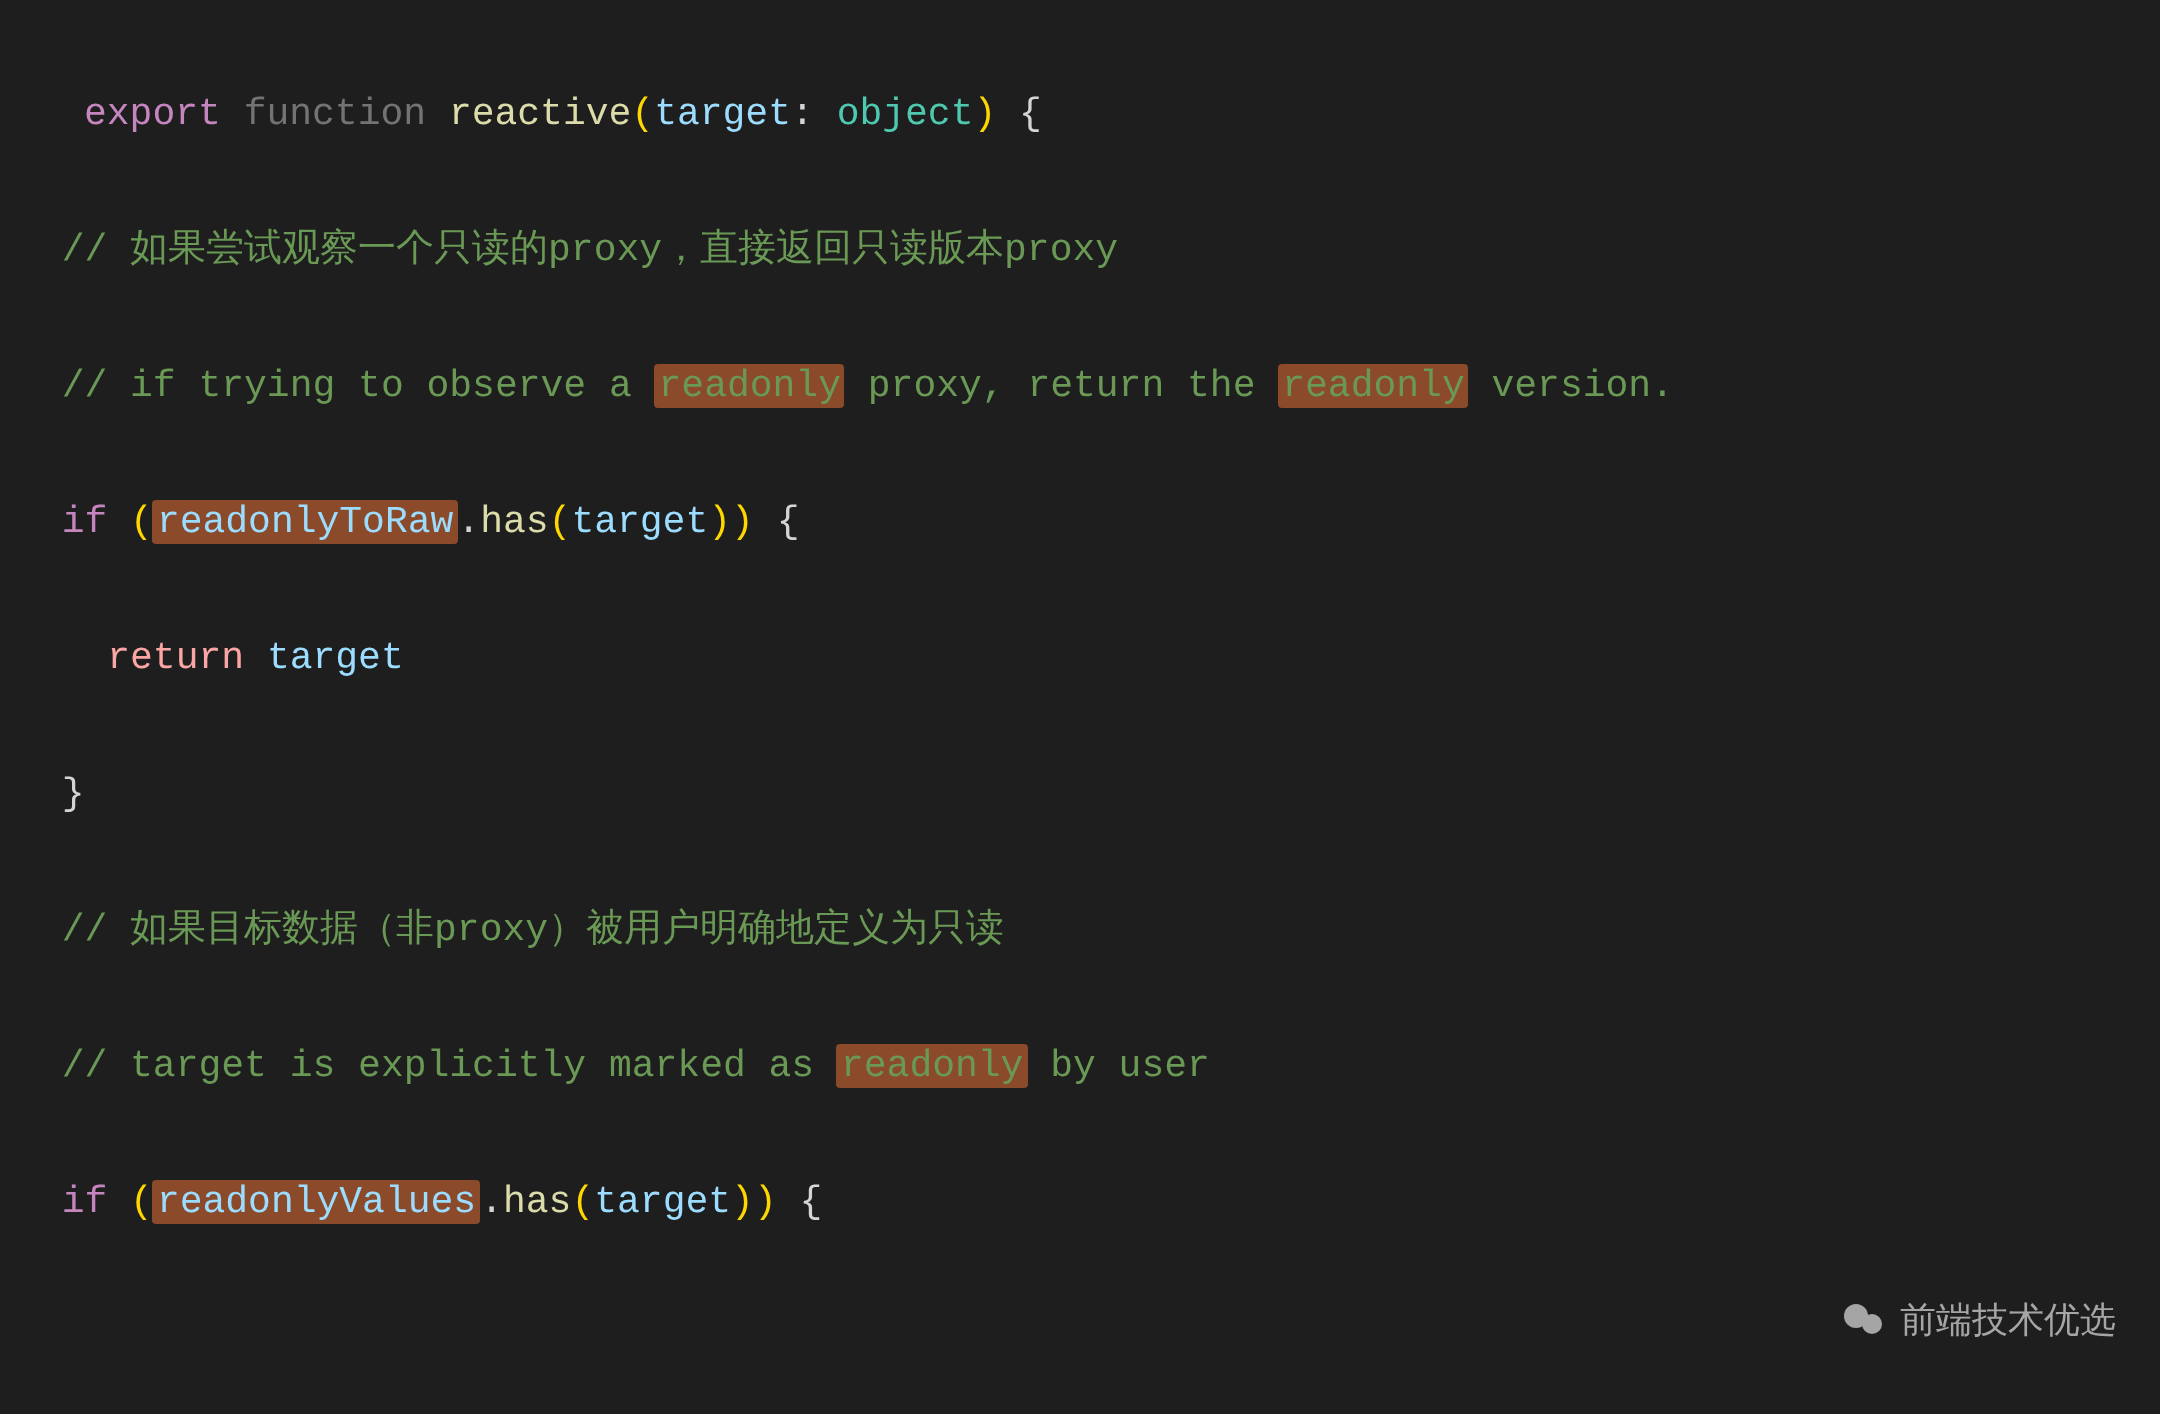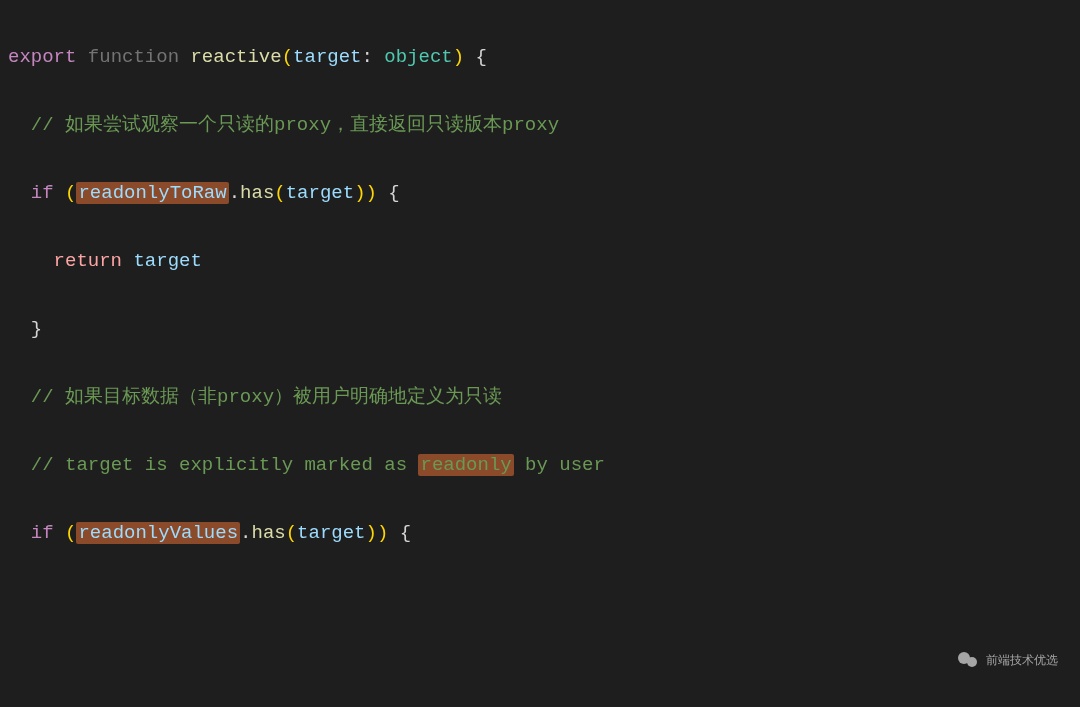--- a/index.html
+++ b/index.html
@@ -12,21 +12,21 @@
     line-height: 34px;
     color: #d4d4d4;
     overflow: hidden;
   }
   .editor {
     padding: 6px 8px;
     position: relative;
     white-space: pre;
   }
   .line { display: block; position: relative; }
-  .kw-export { color: #c586c0; }
+  .kw-export { color: #c586c0; margin-left: 34px; }
   .kw-function { color: #737373; }
   .kw-return { color: #fca5a5; }
   .kw-if { color: #c586c0; }
   .fn-name { color: #dcdcaa; }
   .fn-call { color: #dcdcaa; }
   .param { color: #9cdcfe; }
   .type { color: #4ec9b0; }
   .punct { color: #d4d4d4; }
   .brace { color: #d4d4d4; }
   .paren { color: #ffd700; }
@@ -40,34 +40,35 @@
   }
   .watermark {
     position: absolute;
     right: 22px;
     bottom: 30px;
     display: flex;
     align-items: center;
     gap: 6px;
     color: #bdbdbd;
     font-family: -apple-system, "PingFang SC", sans-serif;
-    font-size: 12px;
+    font-size: 18px;
     opacity: 0.85;
   }
   .watermark .icon {
     width: 24px; height: 24px;
     display: inline-block;
   }
 </style>
 </head>
 <body>
 
 <div class="editor">
 <span class="line"><span class="kw-export">export</span> <span class="kw-function">function</span> <span class="fn-name">reactive</span><span class="paren">(</span><span class="param">target</span><span class="punct">: </span><span class="type">object</span><span class="paren">)</span> <span class="brace">{</span></span>
 <span class="line">  <span class="comment">// 如果尝试观察一个只读的proxy，直接返回只读版本proxy</span></span>
+<span class="line">  <span class="comment"><span>// if trying to observe a </span><span class="hl">readonly</span><span> proxy, return the </span><span class="hl">readonly</span><span> version.</span></span></span>
 <span class="line">  <span class="kw-if">if</span> <span class="paren">(</span><span class="ident hl">readonlyToRaw</span><span class="punct">.</span><span class="method">has</span><span class="paren">(</span><span class="ident">target</span><span class="paren">)</span><span class="paren">)</span> <span class="brace">{</span></span>
 <span class="line">    <span class="kw-return">return</span> <span class="ident">target</span></span>
 <span class="line">  <span class="brace">}</span></span>
 <span class="line">  <span class="comment">// 如果目标数据（非proxy）被用户明确地定义为只读</span></span>
 <span class="line">  <span class="comment"><span>// target is explicitly marked as </span><span class="hl">readonly</span><span> by user</span></span></span>
 <span class="line">  <span class="kw-if">if</span> <span class="paren">(</span><span class="ident hl">readonlyValues</span><span class="punct">.</span><span class="method">has</span><span class="paren">(</span><span class="ident">target</span><span class="paren">)</span><span class="paren">)</span> <span class="brace">{</span></span>
 
 
 
 

